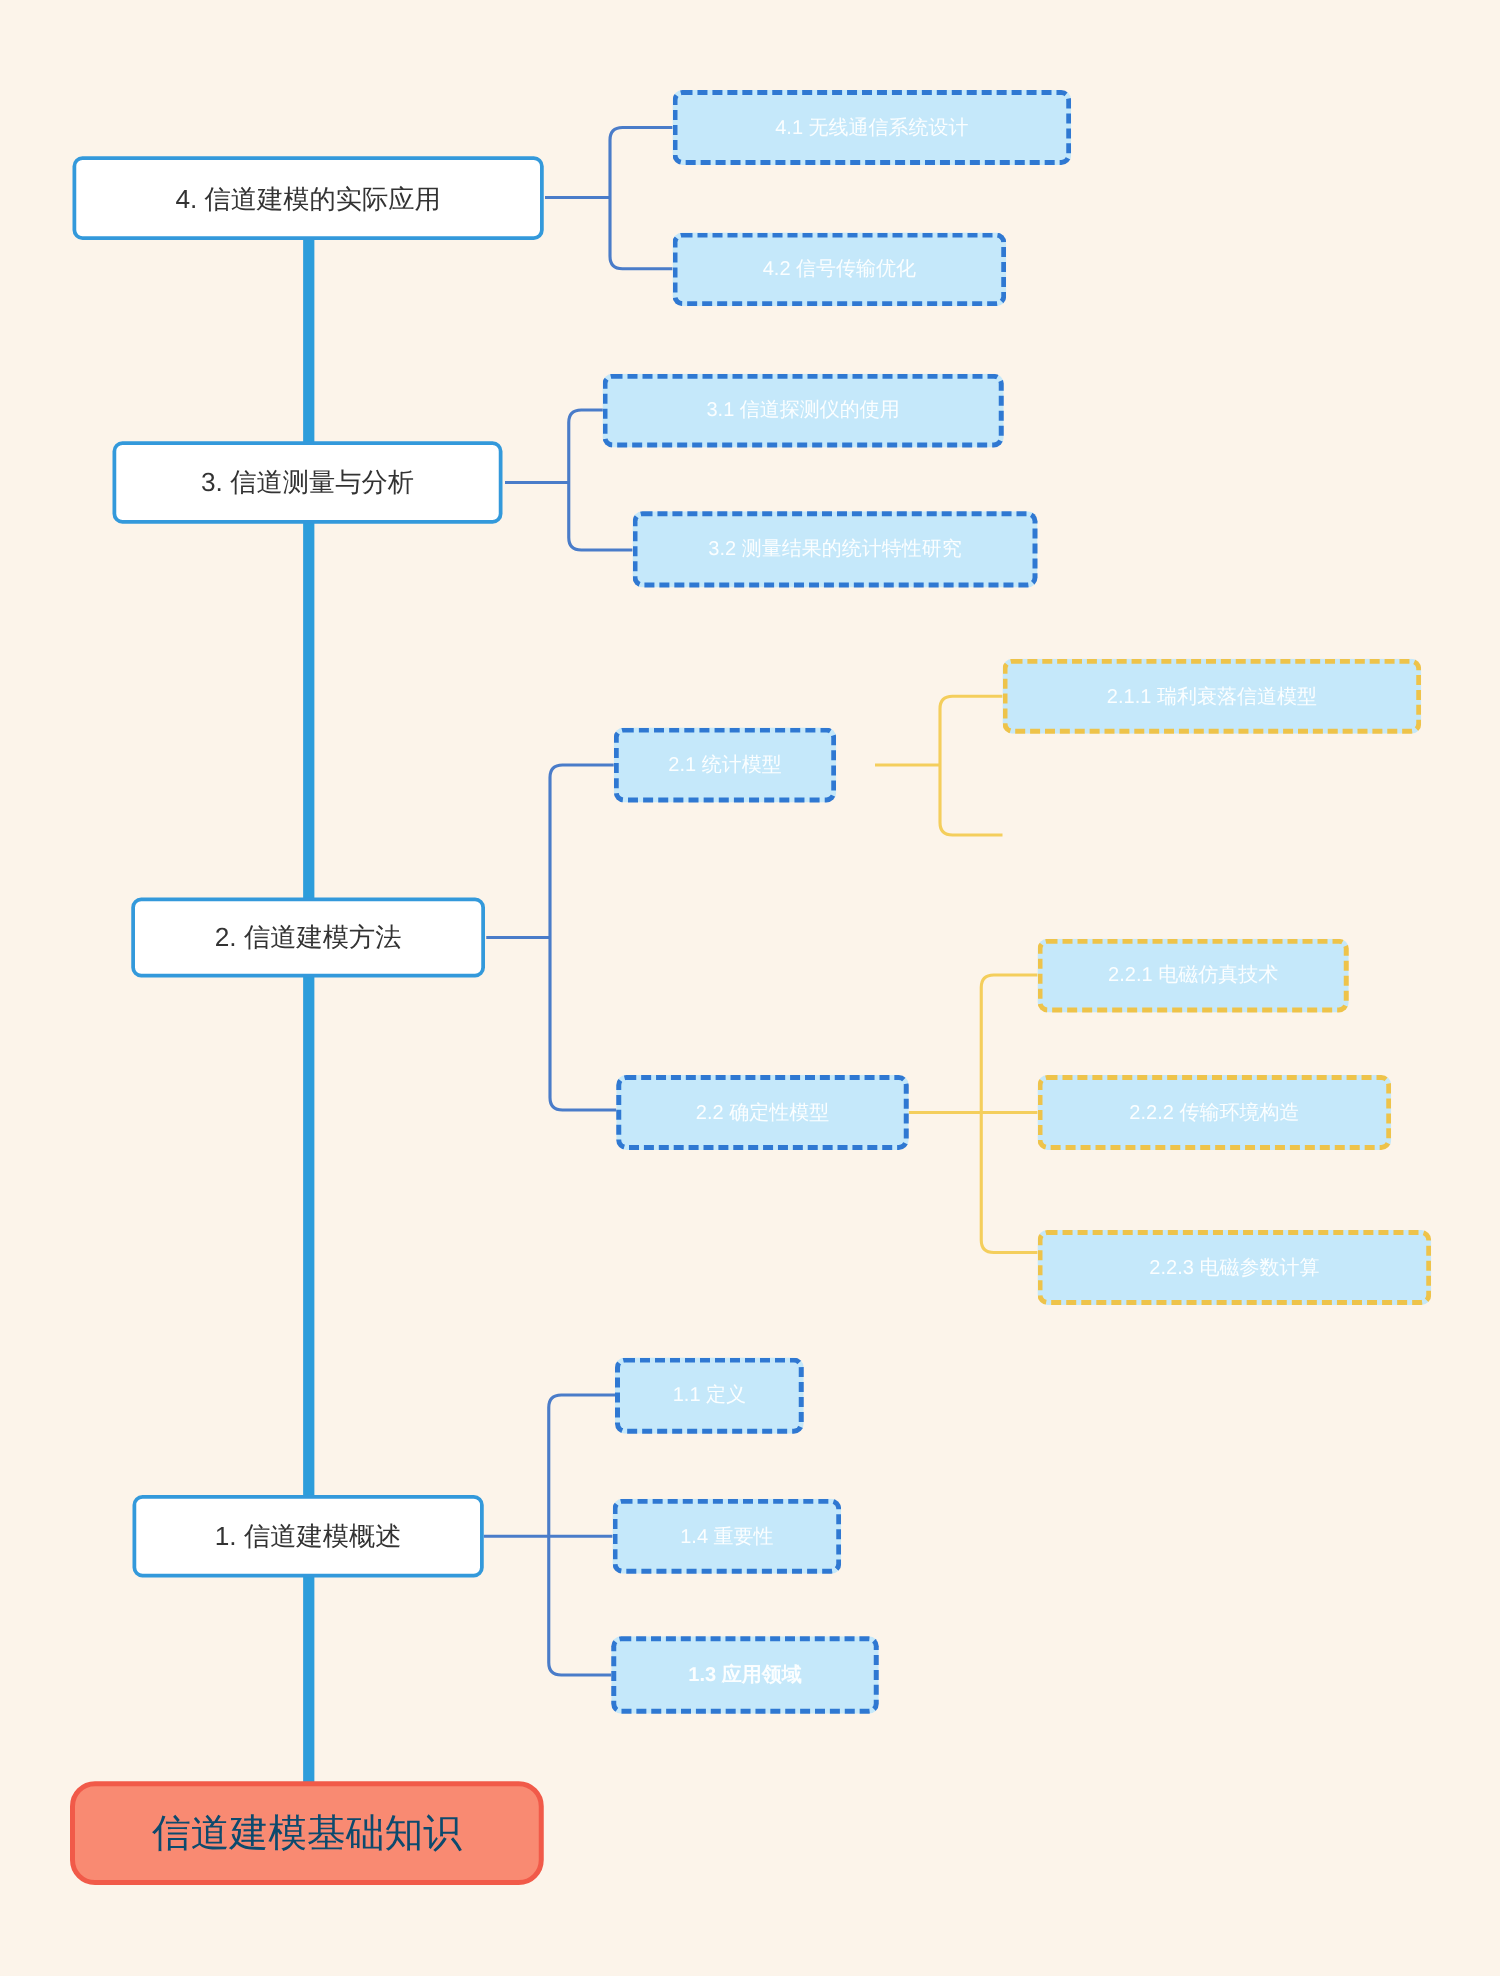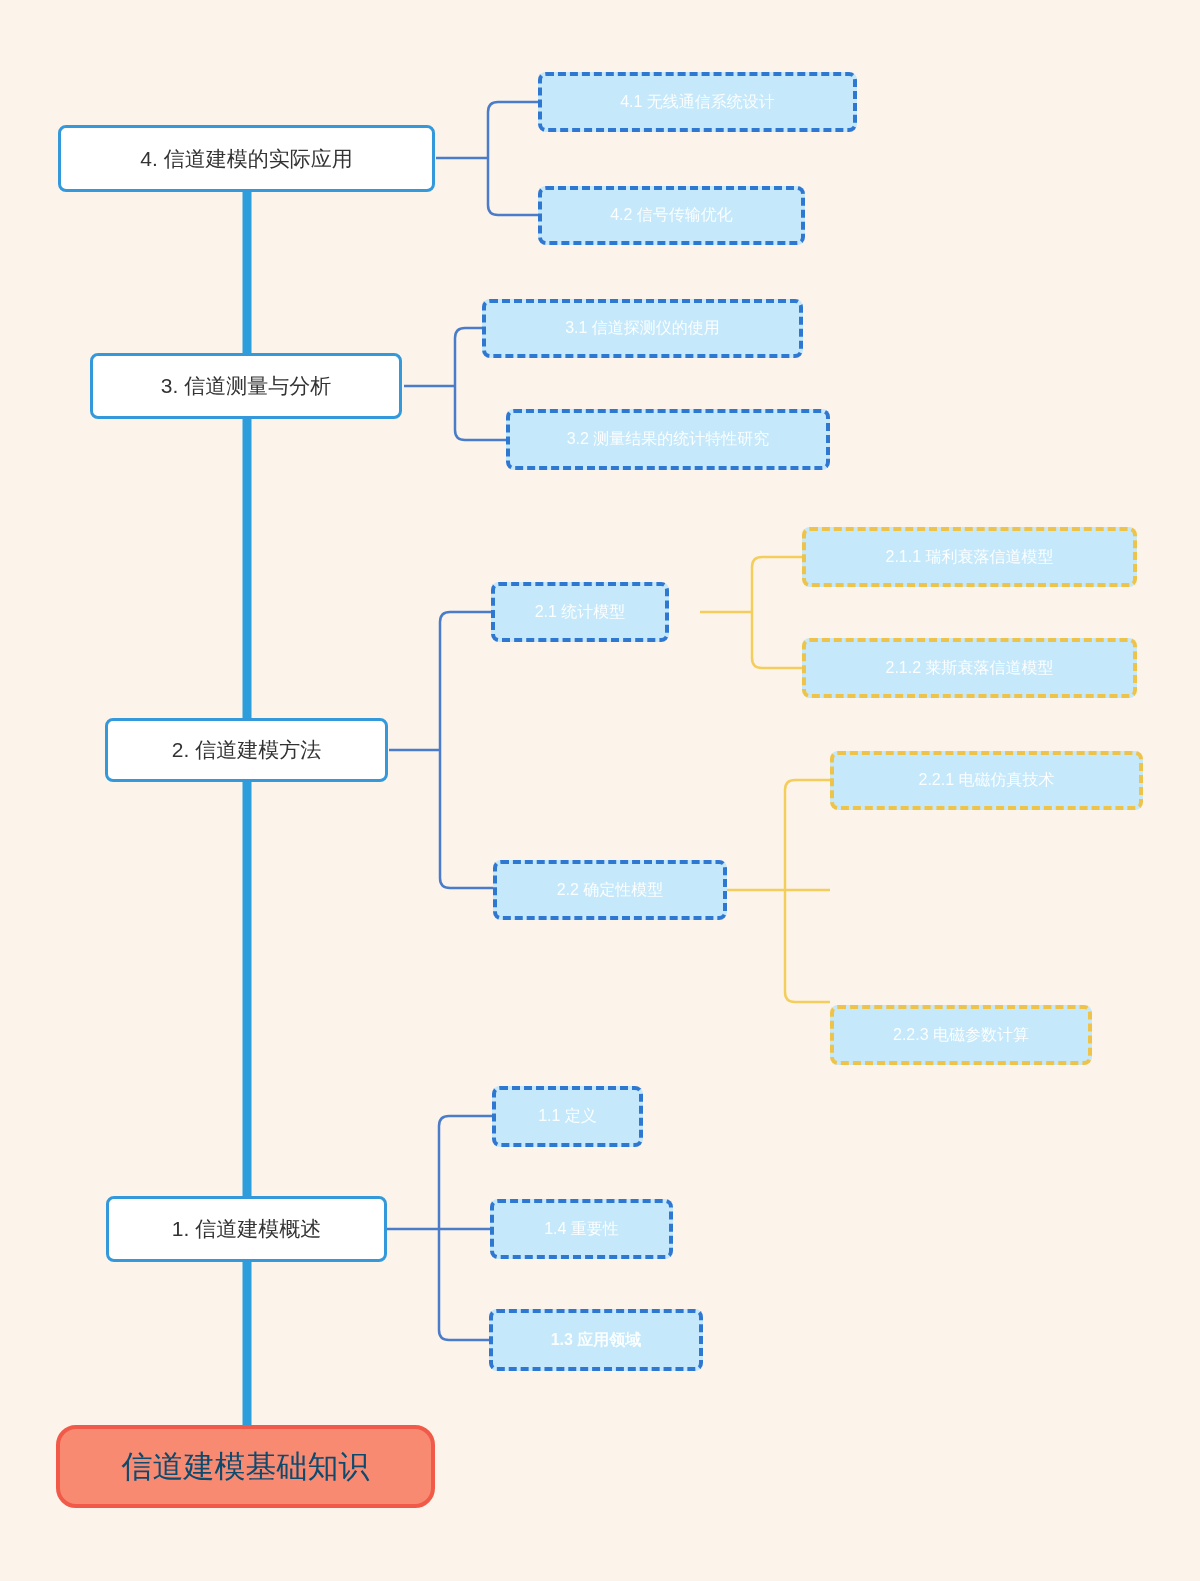--- a/index.html
+++ b/index.html
@@ -93,25 +93,25 @@
   <div class="node branch-node" style="left:106px; top:1196px; width:281px; height:66px;">1. 信道建模概述</div>
 
   <div class="node child-node" style="left:538px; top:72px; width:319px; height:60px;">4.1 无线通信系统设计</div>
   <div class="node child-node" style="left:538px; top:186px; width:267px; height:59px;">4.2 信号传输优化</div>
 
   <div class="node child-node" style="left:482px; top:299px; width:321px; height:59px;">3.1 信道探测仪的使用</div>
   <div class="node child-node" style="left:506px; top:409px; width:324px; height:61px;">3.2 测量结果的统计特性研究</div>
 
   <div class="node child-node" style="left:491px; top:582px; width:178px; height:60px;">2.1 统计模型</div>
   <div class="node child-node yellow" style="left:802px; top:527px; width:335px; height:60px;">2.1.1 瑞利衰落信道模型</div>
-  <div class="node child-node yellow" style="left:802px; top:638px; width:335px; height:60px;">2.1.2 莱斯衰落信道模型</div>
 
   <div class="node child-node" style="left:493px; top:860px; width:234px; height:60px;">2.2 确定性模型</div>
-  <div class="node child-node yellow" style="left:830px; top:751px; width:313px; height:59px;">2.2.1 电磁仿真技术</div>
-  <div class="node child-node yellow" style="left:830px; top:1005px; width:262px; height:60px;">2.2.3 电磁参数计算</div>
+  <div class="node child-node yellow" style="left:830px; top:751px; width:249px; height:59px;">2.2.1 电磁仿真技术</div>
+  <div class="node child-node yellow" style="left:830px; top:860px; width:283px; height:60px;">2.2.2 传输环境构造</div>
+  <div class="node child-node yellow" style="left:830px; top:984px; width:315px; height:60px;">2.2.3 电磁参数计算</div>
 
   <div class="node child-node" style="left:492px; top:1086px; width:151px; height:61px;">1.1 定义</div>
   <div class="node child-node" style="left:490px; top:1199px; width:183px; height:60px;">1.4 重要性</div>
   <div class="node child-node" style="left:489px; top:1309px; width:214px; height:62px;font-weight:bold;">1.3 应用领域</div>
 
   <div class="node root-node" style="left:56px; top:1425px; width:379px; height:83px;">信道建模基础知识</div>
 
 </div>
 
 </body></html>

